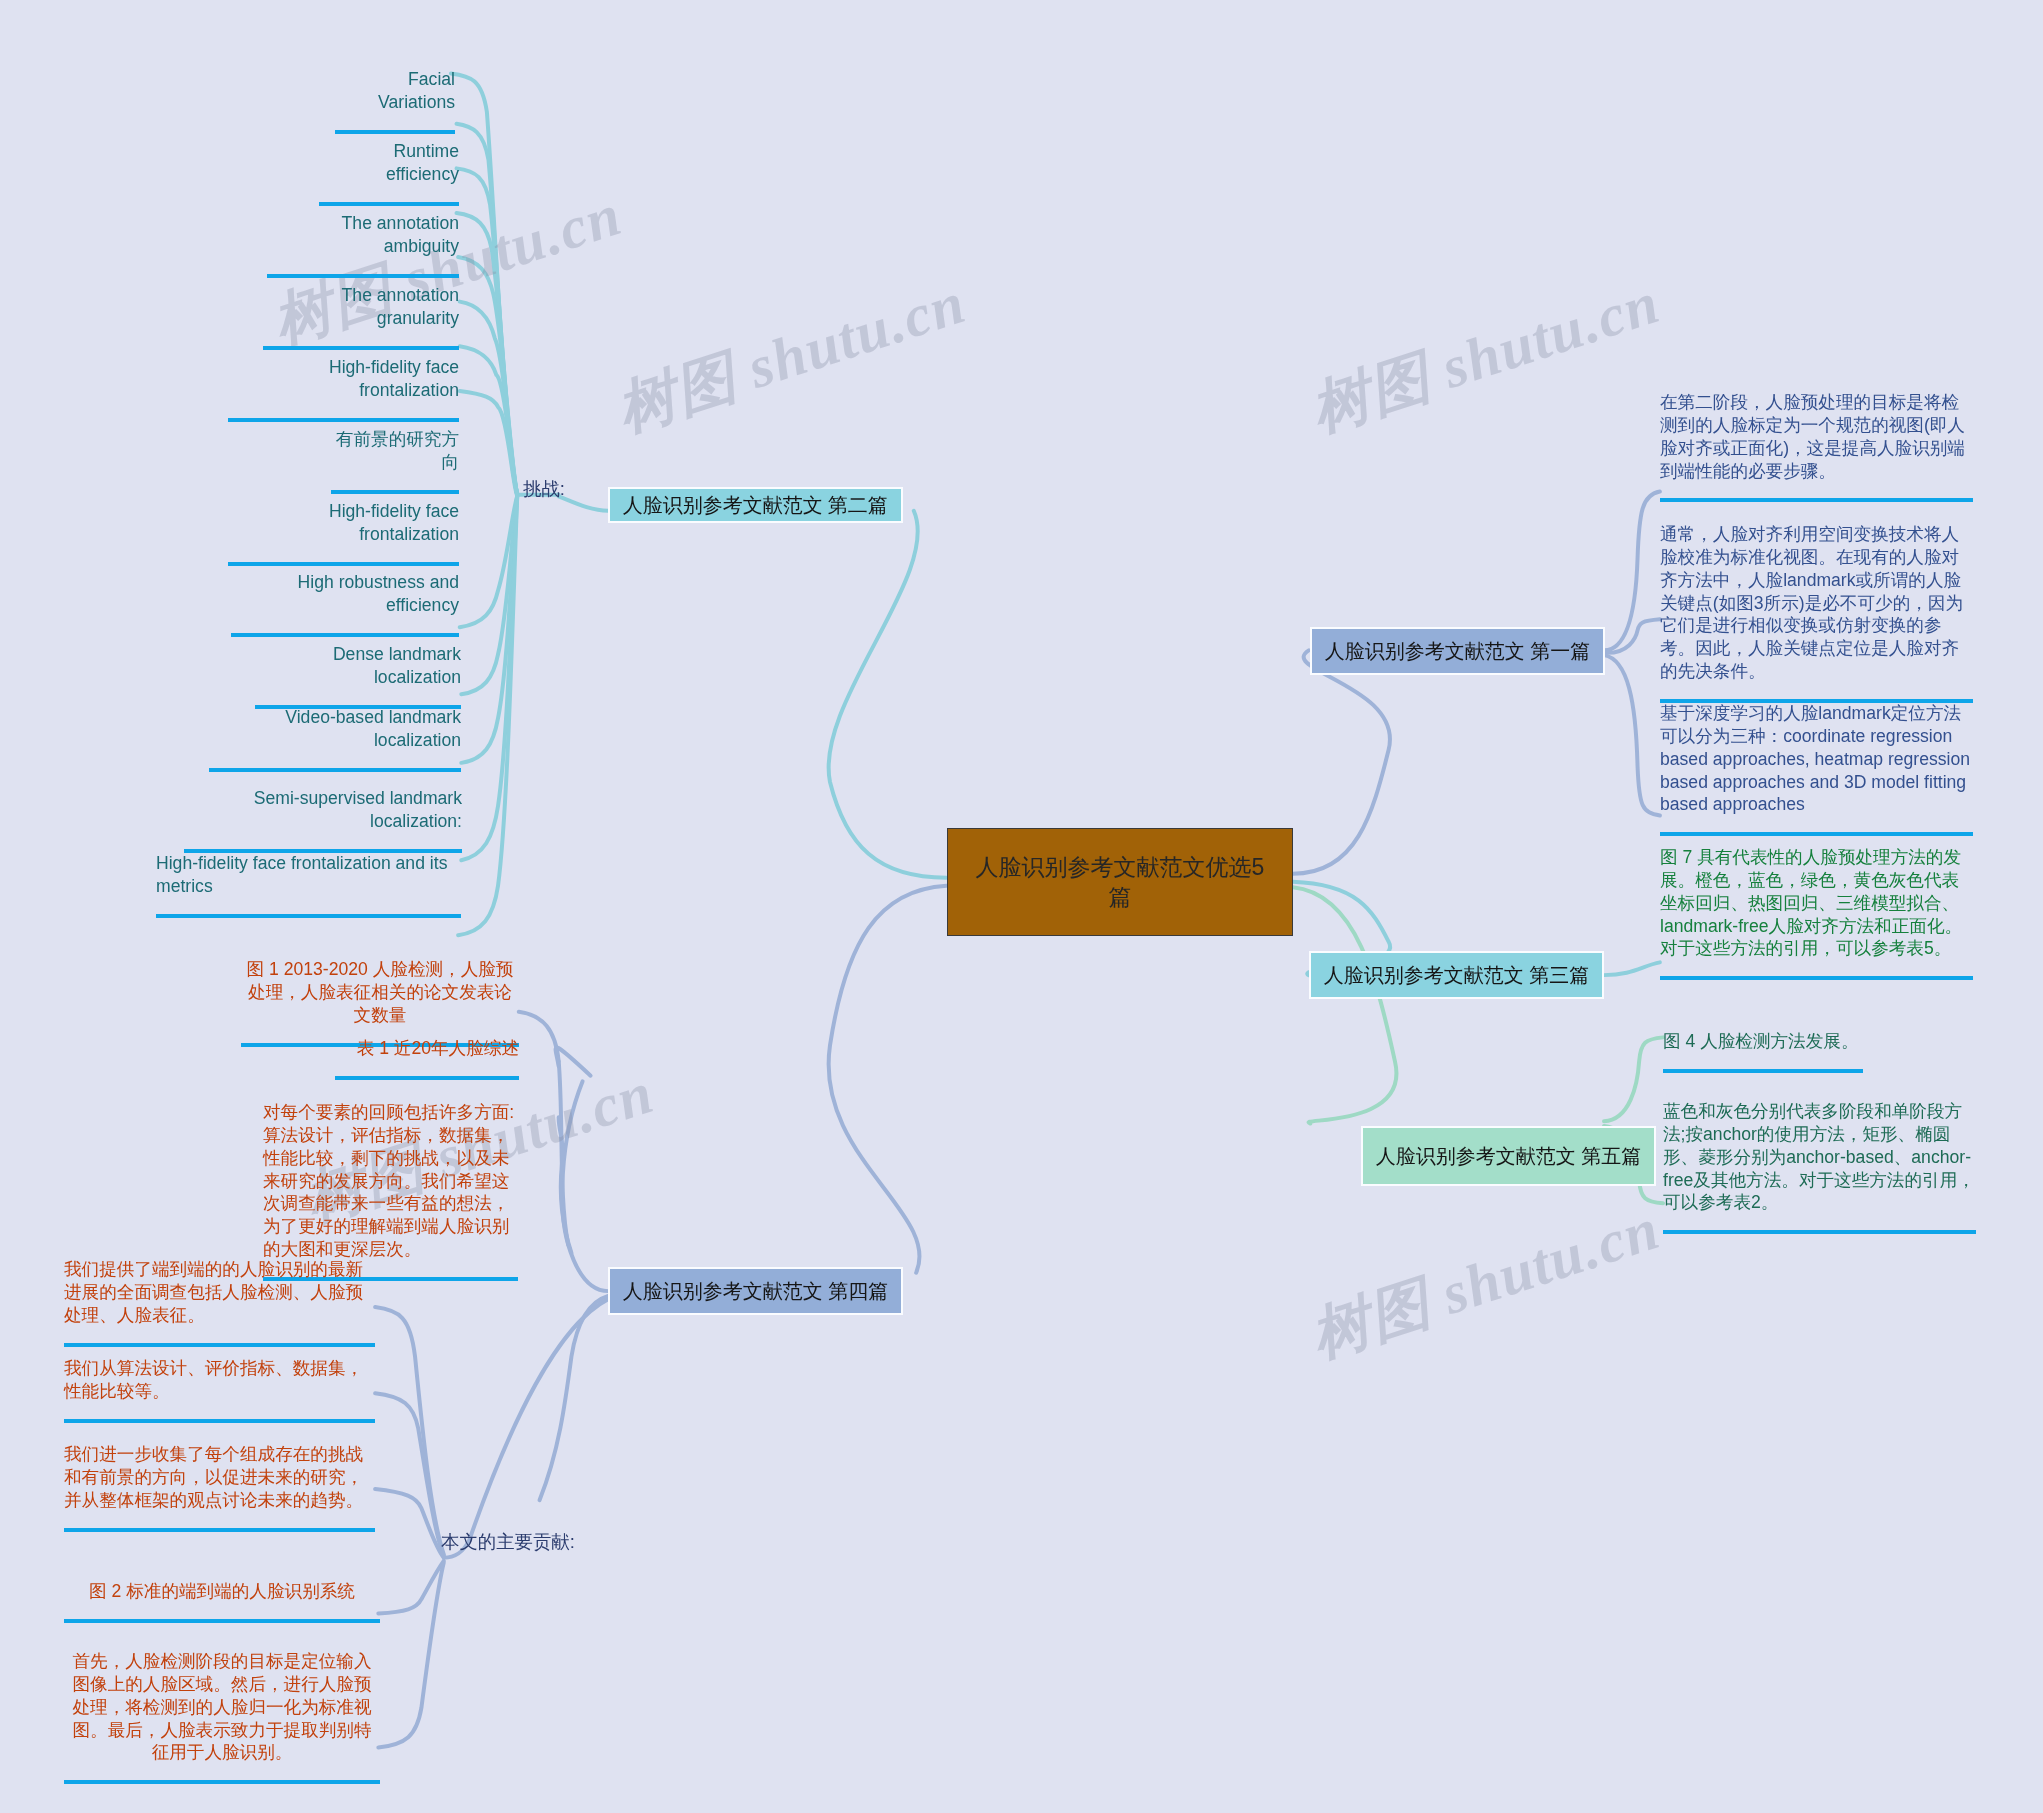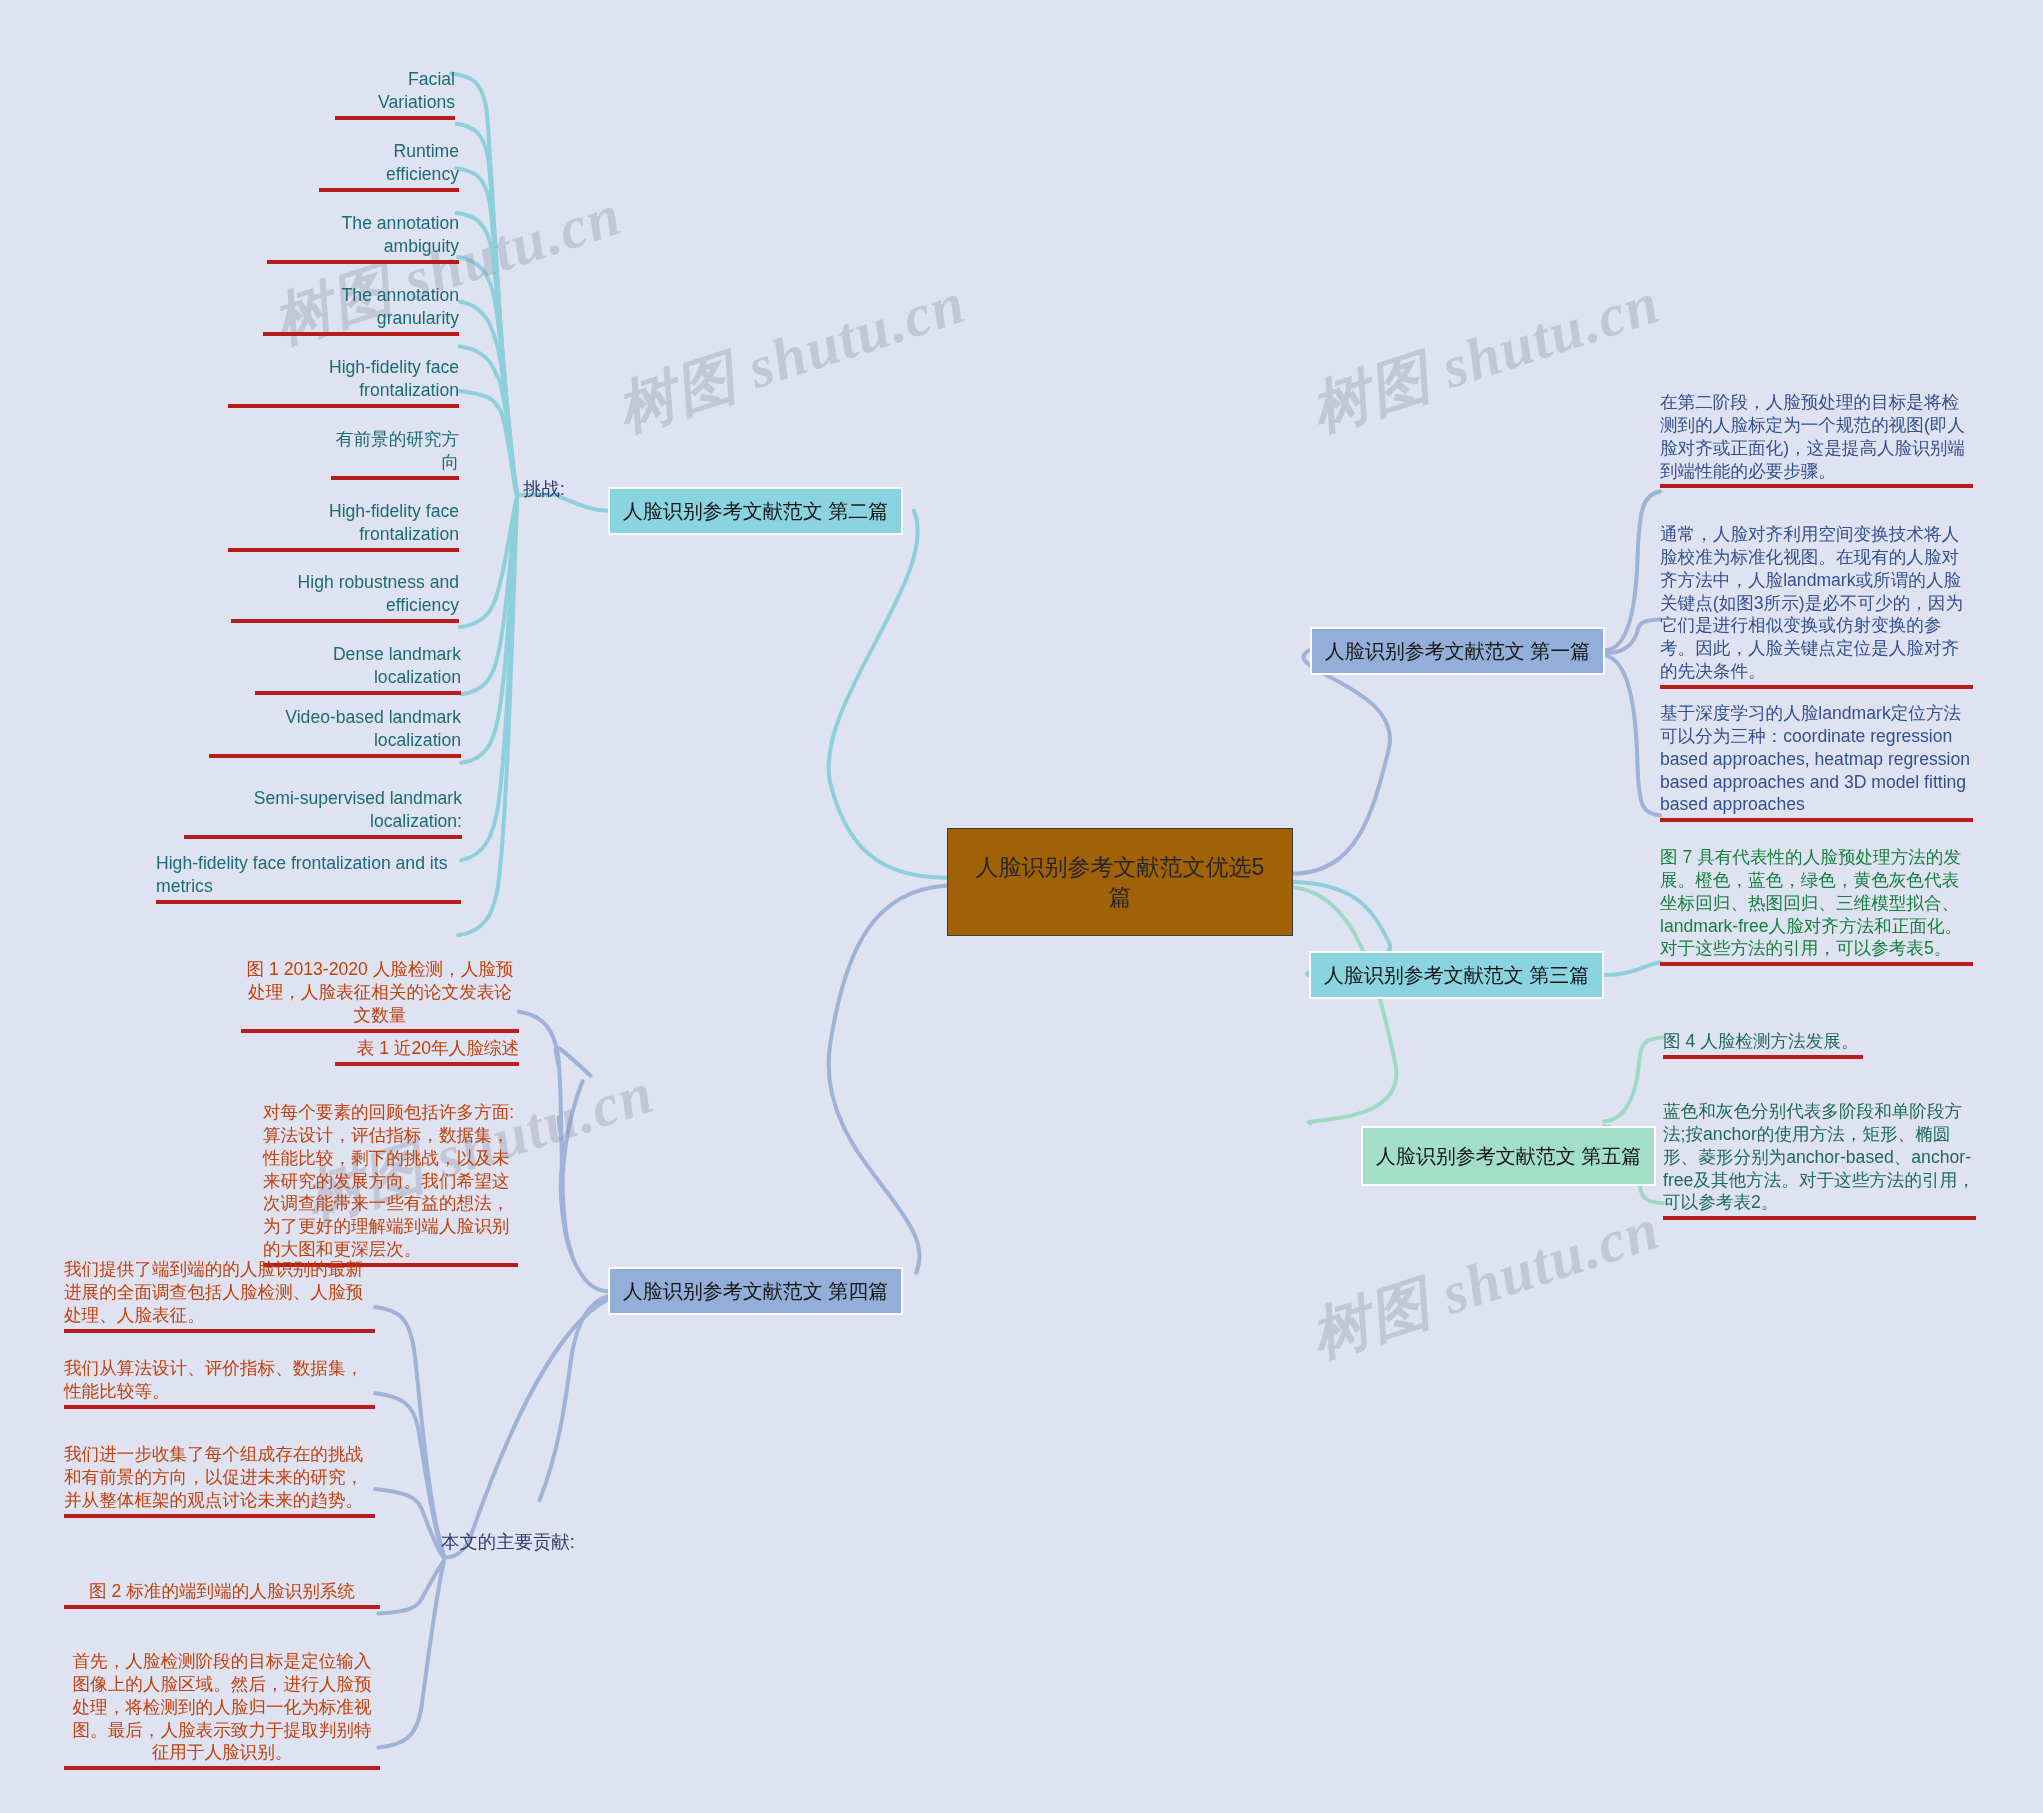--- a/index.html
+++ b/index.html
@@ -50,22 +50,22 @@
   }
   .branch.cyan{background:#8ad3e0;}
   .branch.blue{background:#93aed8;}
   .branch.mint{background:#a3dec9;}
 
   
   .leaf{
     box-sizing:border-box;
     line-height:1.3;
     font-size:17.6px;
-    padding-bottom:2px;
-    border-bottom:4px solid #b91c1c;
+    padding-bottom:16px;
+    border-bottom:4px solid #0ea5e9;
   }
   .leaf.teal{color:#1c6b75;}
   .leaf.navy{color:#c2410c;}
   .leaf.steel{color:#33508f;}
   .leaf.green{color:#1d6b55;}
   .leaf.tealblue{color:#15803d;}
   .leaf.ra{text-align:right;}
   .leaf.la{text-align:left;}
   .leaf.ca{text-align:center;}
 
@@ -166,21 +166,21 @@
   <div class="node leaf teal ra" style="left:255px;top:643px;width:206px;">Dense landmark localization</div>
 
   <div class="node leaf teal ra" style="left:209px;top:706px;width:252px;">Video-based landmark localization</div>
 
   <div class="node leaf teal ra" style="left:184px;top:787px;width:278px;">Semi-supervised landmark localization:</div>
 
   <div class="node leaf teal la" style="left:156px;top:852px;width:305px;">High-fidelity face frontalization and its metrics</div>
 
   <div class="plain" style="left:523px;top:476px;">挑战:</div>
 
-  <div class="node branch cyan" style="left:608px;top:487px;height:48px;">
+  <div class="node branch cyan" style="left:608px;top:487px;height:36px;font-family:Liberation Serif, serif;">
     <span>人脸识别参考文献范文 第二篇</span>
   </div>
 
   <div class="node leaf navy ca" style="left:241px;top:958px;width:278px;">图 1 2013-2020 人脸检测，人脸预处理，人脸表征相关的论文发表论文数量</div>
 
   <div class="node leaf navy ra" style="left:335px;top:1037px;width:184px;">表 1 近20年人脸综述</div>
 
   <div class="node leaf navy la" style="left:263px;top:1101px;width:255px;">对每个要素的回顾包括许多方面: 算法设计，评估指标，数据集，性能比较，剩下的挑战，以及未来研究的发展方向。我们希望这次调查能带来一些有益的想法，为了更好的理解端到端人脸识别的大图和更深层次。</div>
 
   <div class="node branch blue" style="left:608px;top:1267px;height:48px;">

